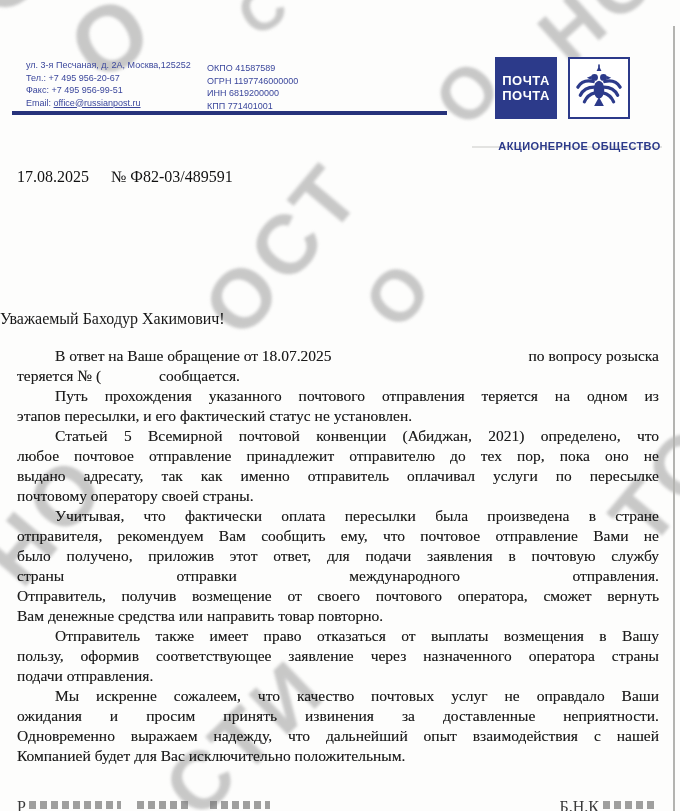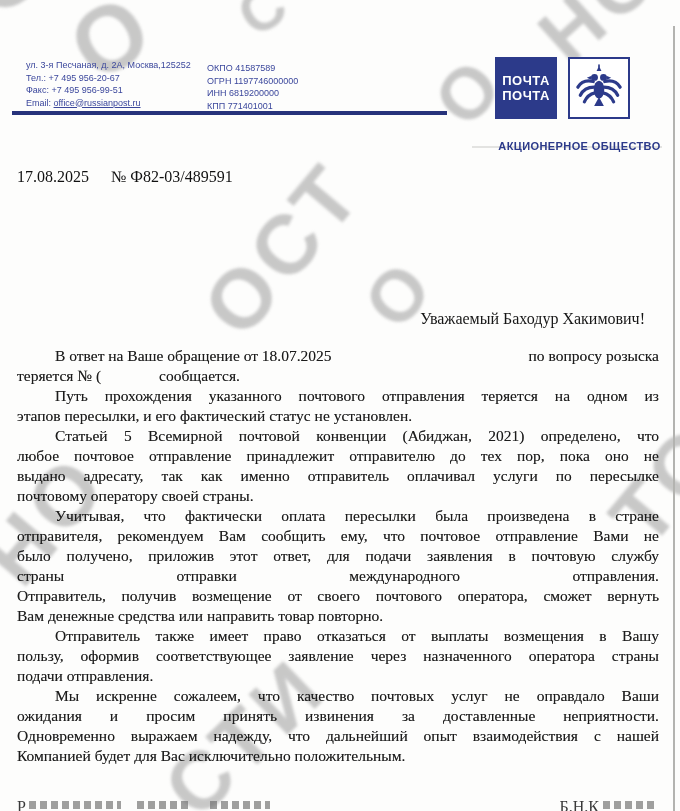--- a/index.html
+++ b/index.html
@@ -36,21 +36,21 @@
     position:absolute; z-index:2; left:492px; top:133px; width:175px;
     font-family:"Liberation Sans",sans-serif; font-weight:bold; font-size:11px;
     letter-spacing:.4px; color:#2c3a8a; text-align:center;margin-top:7px;
   }
   .smudge{position:absolute; z-index:1; left:472px; top:146px; width:190px; height:2px; background:#e3e3e1;}
   
   .refline{position:absolute; z-index:2; left:17px; top:168px; font-size:16px; color:#111;}
   .refline .num{margin-left:18px;}
   
   .salutation{position:absolute; z-index:2; left:0; top:310px; width:645px;
-    text-align:right; font-size:16px; color:#161616;}
+    text-align:left; font-size:16px; color:#161616;}
   .body{position:absolute; z-index:2; left:17px; top:346px; width:642px;}
   .bl{font-size:15.5px; line-height:20px; min-height:20px; color:#1c1c1c;
       text-shadow:0 0 .4px rgba(0,0,0,.45);}
   .bl.j{text-align:justify; text-align-last:justify;}
   .bl.ind{padding-left:38px;}
   .bl.gapflex{display:flex;}
   .bl.gapflex .redact{flex:1; background:#fdfdfc; margin:0 3px;}
   .bl.gapfix{display:flex;}
   .bl.gapfix .redact{width:58px; background:#fdfdfc;}
   .bl span{white-space:nowrap;}

